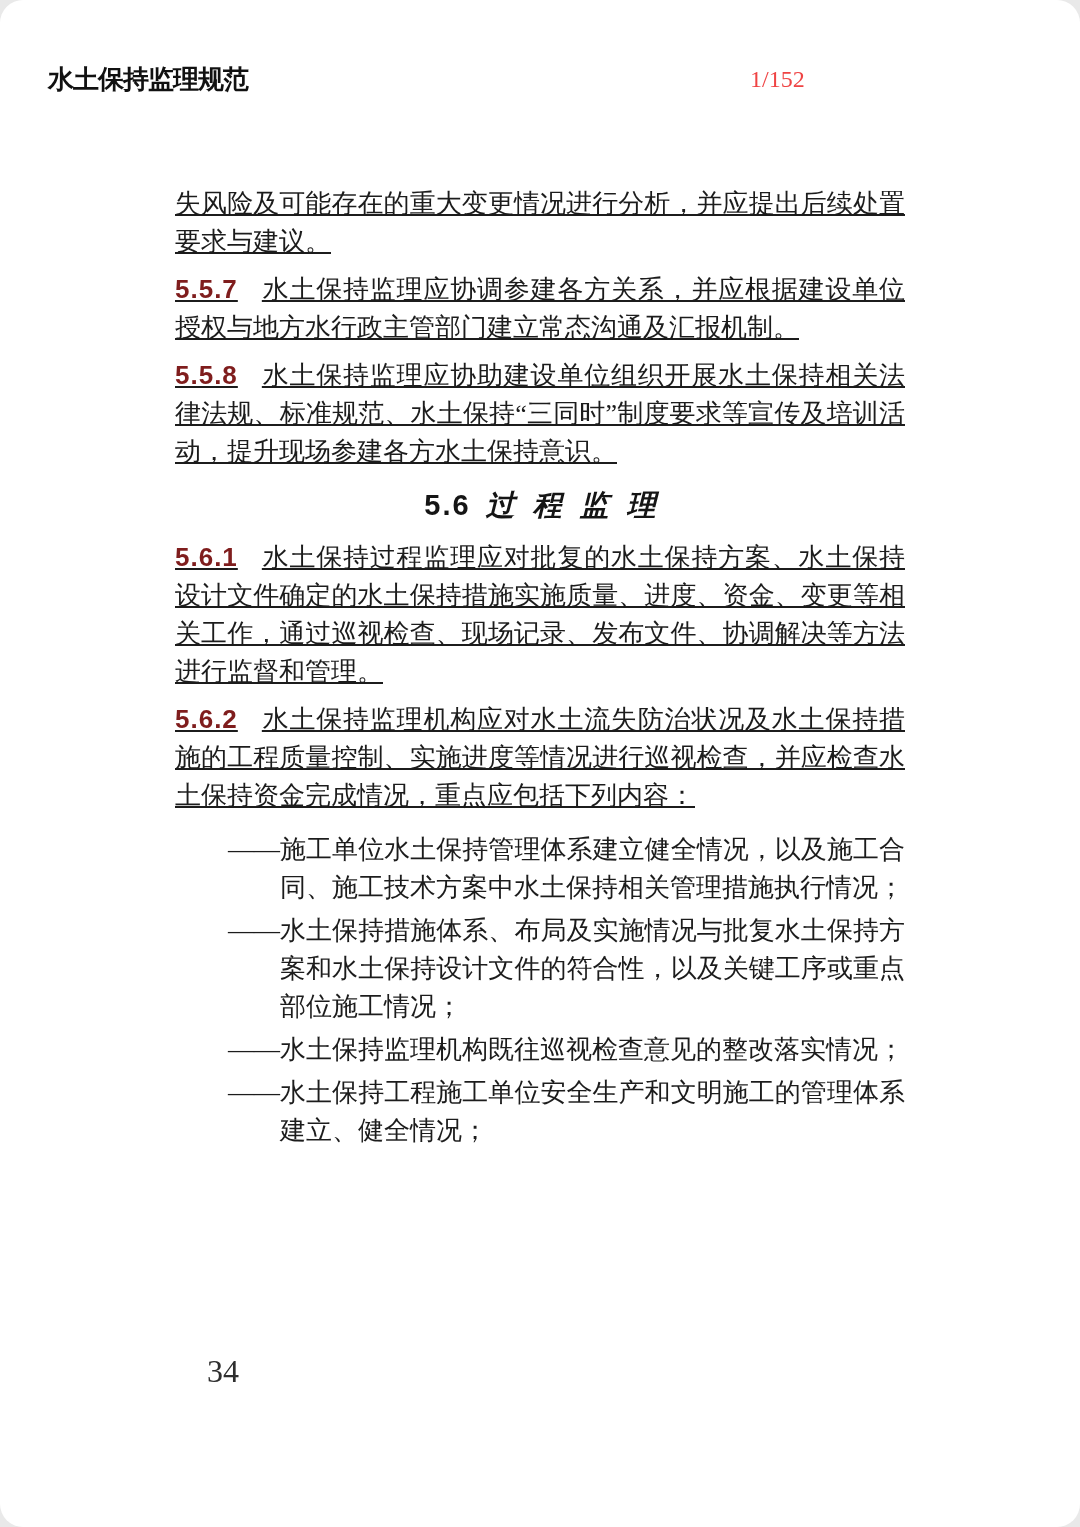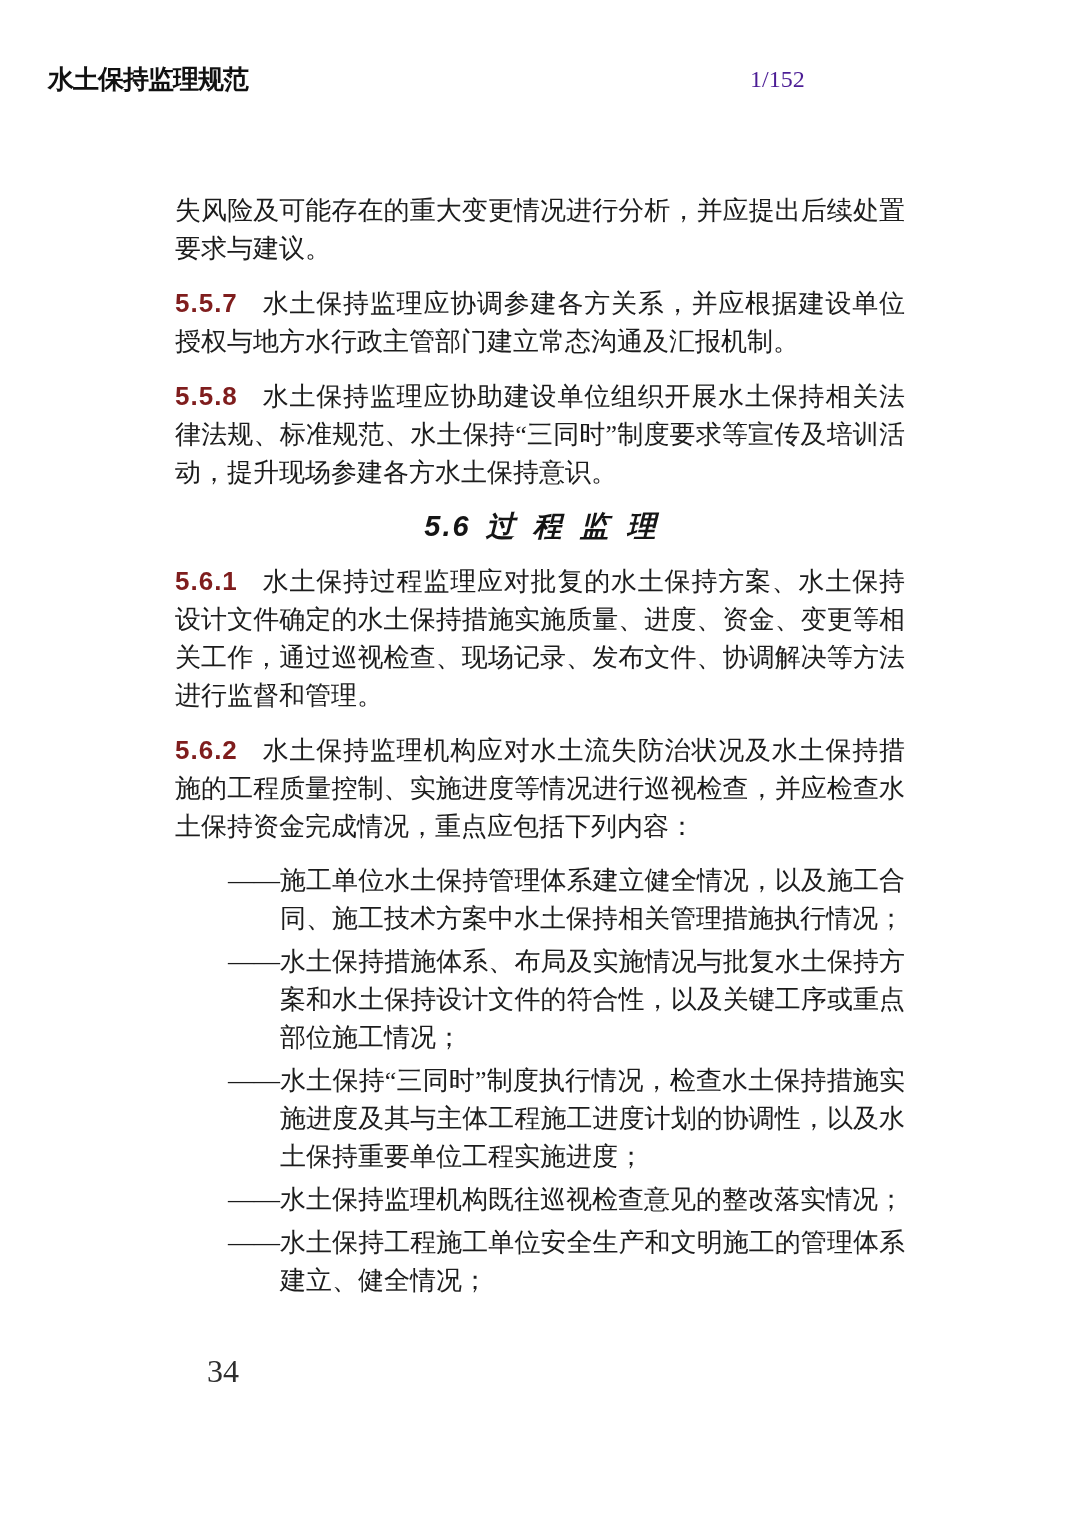--- a/index.html
+++ b/index.html
@@ -9,73 +9,74 @@
   }
   .page {
     position: relative;
     width: 1080px;
     height: 1527px;
     margin: 0 auto;
     background: #ffffff;
     font-family: "Liberation Serif", "DejaVu Serif", serif;
     color: #1c1c1c;
     overflow: hidden;
+    border-radius: 23px;
   }
   
   .doc-title {
     position: absolute;
     left: 48px;
     top: 62px;
     font-family: "Liberation Sans", "DejaVu Sans", sans-serif;
     font-weight: bold;
     font-size: 26px;
     letter-spacing: -1px;
     color: #111111;
     white-space: nowrap;
   }
   .page-indicator {
     position: absolute;
     left: 750px;
     top: 66px;
     font-size: 24px;
-    color: #4c1d95;
+    color: #ef4444;
   }
   
   .content {
     position: absolute;
     left: 175px;
     top: 176px;
     width: 730px;
     font-size: 26px;
     line-height: 38px;
     text-align: justify;
   }
   .para {
-    margin: 16px 0 4px 0;
+    margin: 9px 0 4px 0;
+    text-decoration: underline;
   }
   .clause-num {
     font-family: "Liberation Sans", "DejaVu Sans", sans-serif;
     font-weight: bold;
     letter-spacing: 1px;
     margin-right: 24px;
     color: #7f1d1d;
   }
   .section-heading {
     margin: 14px 0 13px 0;
     font-family: "Liberation Sans", "DejaVu Sans", sans-serif;
     font-weight: bold;
     font-size: 29px;
     line-height: 40px;
     text-align: center;
     color: #151515;
   }
   .section-heading .heading-num {
     letter-spacing: 2px;
     margin-right: 15px;
-    font-style: italic;
   }
   .section-heading .heading-title {
     letter-spacing: 0.62em;
     margin-right: -0.62em;
     font-style: italic;
   }
   .bullet-list {
     margin-top: 16px;
   }
   .list-item {
@@ -111,21 +112,20 @@
 
     <h2 class="section-heading"><span class="heading-num">5.6</span><span class="heading-title">过程监理</span></h2>
 
     <p class="para"><span class="clause-num">5.6.1</span><span>水土保持过程监理应对批复的水土保持方案、水土保持设计文件确定的水土保持措施实施质量、进度、资金、变更等相关工作，通过巡视检查、现场记录、发布文件、协调解决等方法进行监督和管理。</span></p>
 
     <p class="para"><span class="clause-num">5.6.2</span><span>水土保持监理机构应对水土流失防治状况及水土保持措施的工程质量控制、实施进度等情况进行巡视检查，并应检查水土保持资金完成情况，重点应包括下列内容：</span></p>
 
     <div class="bullet-list">
       <p class="list-item">——施工单位水土保持管理体系建立健全情况，以及施工合同、施工技术方案中水土保持相关管理措施执行情况；</p>
       <p class="list-item">——水土保持措施体系、布局及实施情况与批复水土保持方案和水土保持设计文件的符合性，以及关键工序或重点部位施工情况；</p>
-      <p class="list-item">——水土保持“三同时”制度执行情况，检查水土保持措施实施进度及其与主体工程施工进度计划的协调性，以及水土保持重要单位工程实施进度；</p>
       <p class="list-item">——水土保持监理机构既往巡视检查意见的整改落实情况；</p>
       <p class="list-item">——水土保持工程施工单位安全生产和文明施工的管理体系建立、健全情况；</p>
     </div>
 
   </div>
 
   <div class="page-number">34</div>
 
 </div>
 

